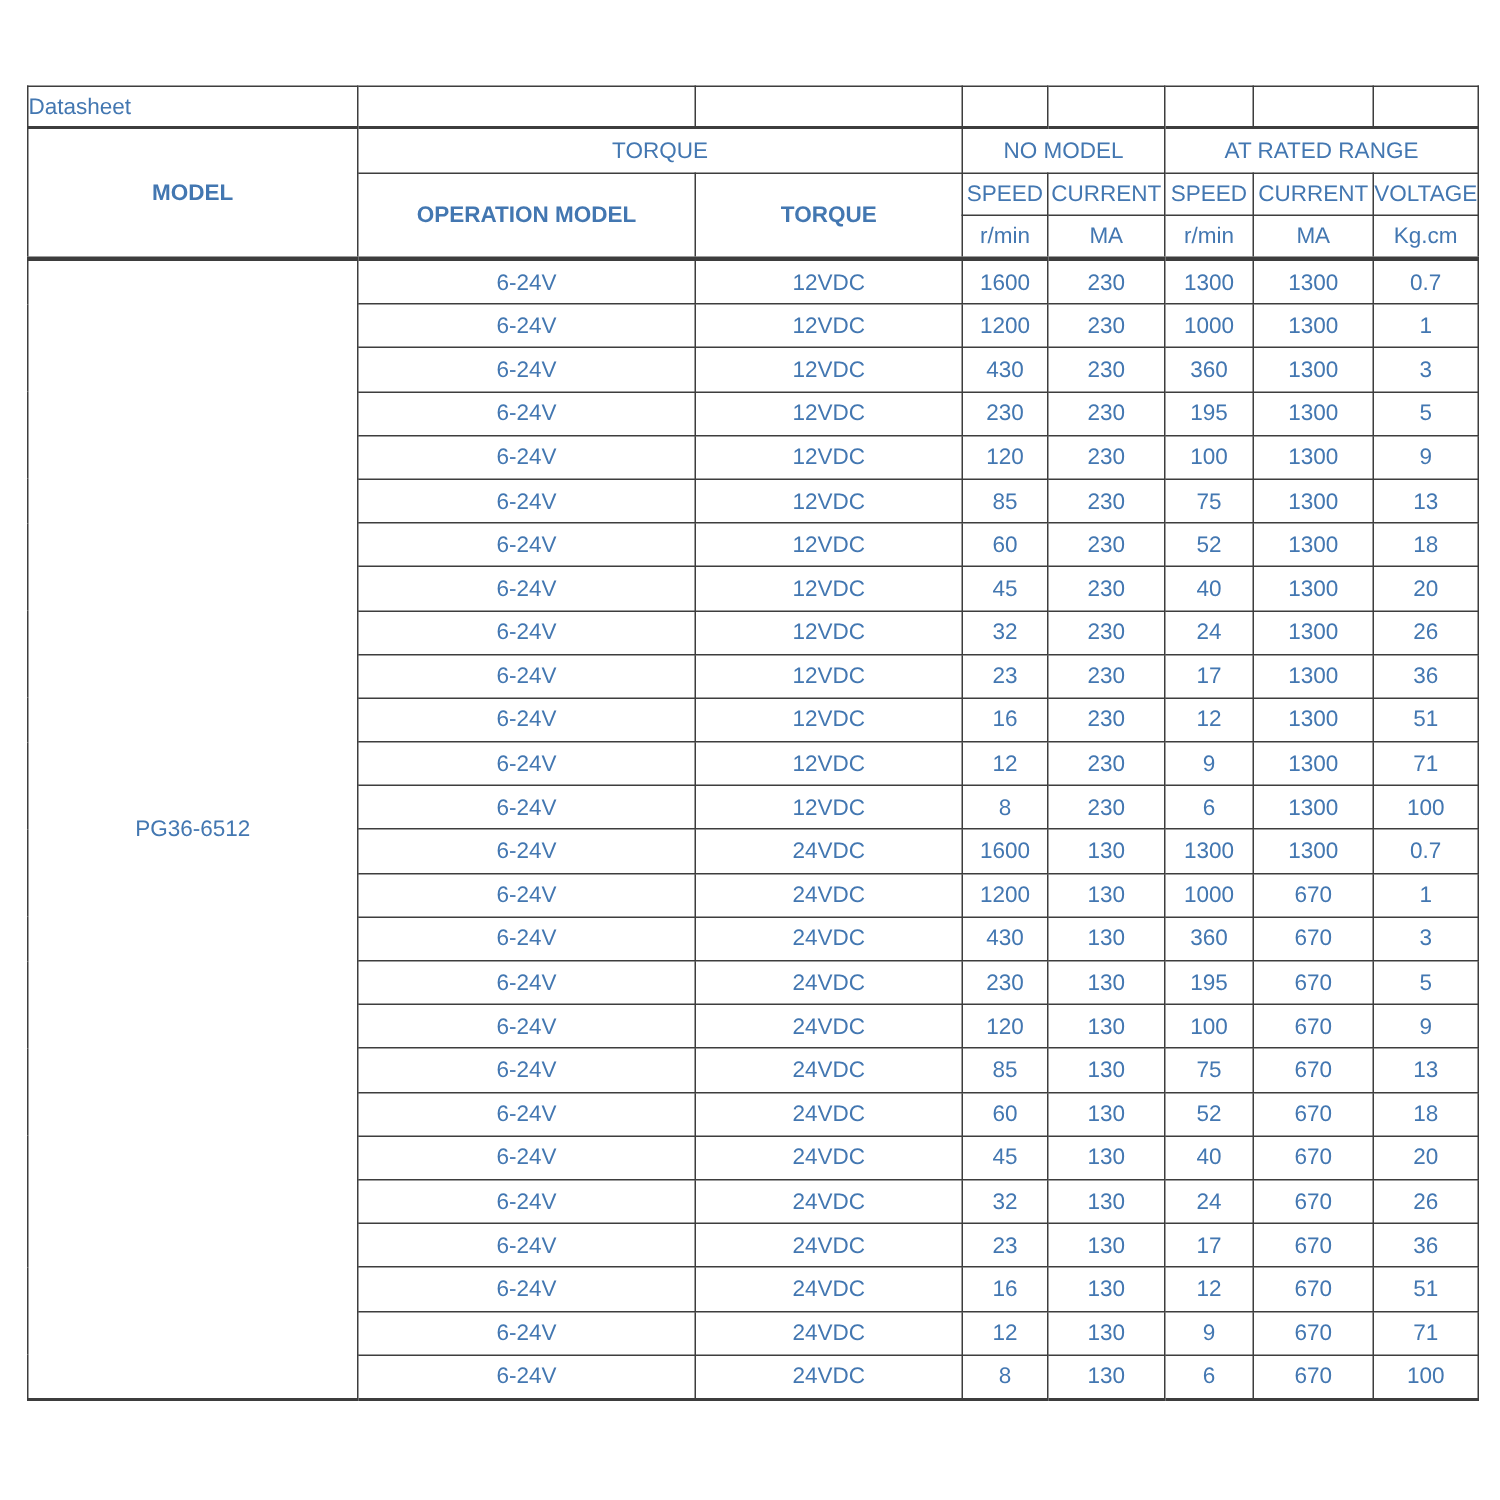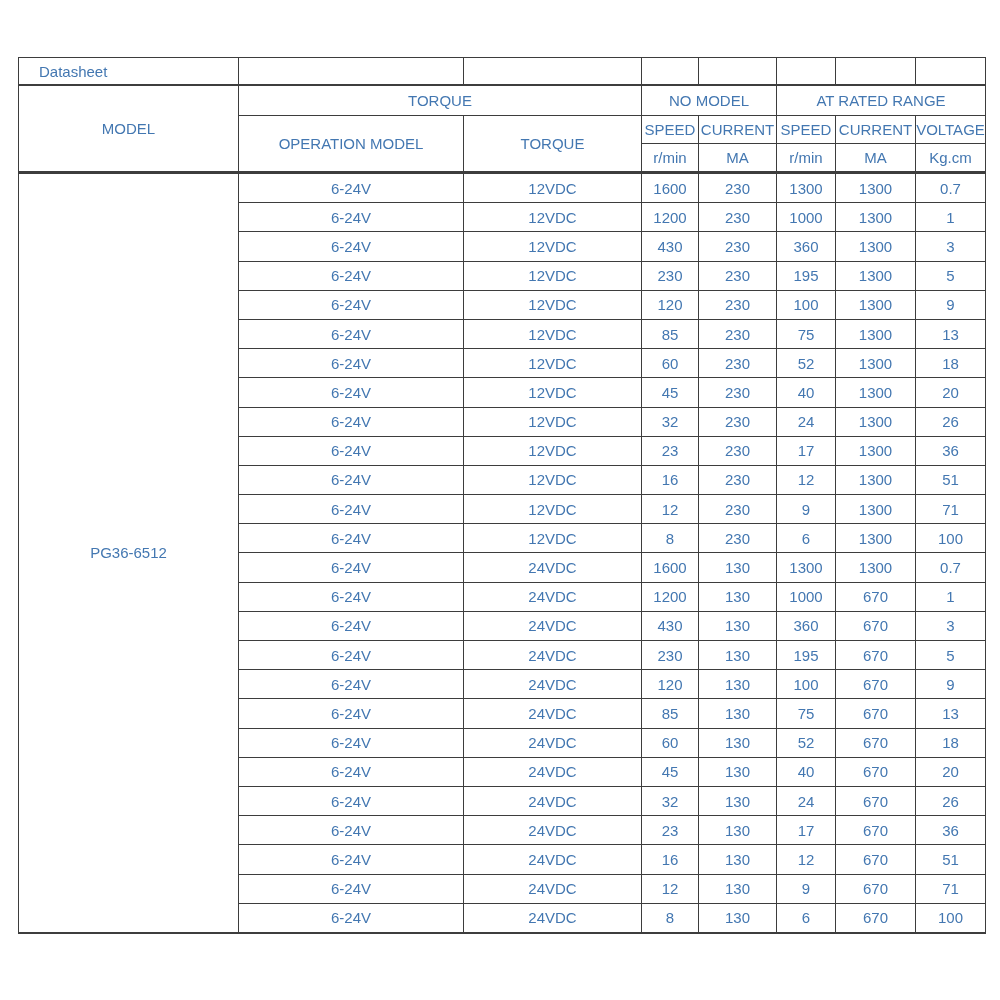--- a/index.html
+++ b/index.html
@@ -36,29 +36,29 @@
     padding:0;
     overflow:hidden;
     white-space:nowrap;
   }
   tr.row-datasheet td{
     height:26px;
     border-bottom-width:2px;
   }
   td.datasheet-title{
     text-align:left;
-    padding-left:20px;
+    padding-left:0;
   }
   tr.row-groups th{ height:29px; }
   tr.row-subheads th{ height:27px; }
   tr.row-units th{
     height:27px;
     border-bottom-width:3px;
   }
-  th.thick-bottom{ border-bottom-width:3px; }
+  th.thick-bottom{ border-bottom-width:3px;font-weight:bold; }
   tbody.data-rows td{ height:28.2px; }
   tbody.data-rows tr:last-child td{ border-bottom-width:2px; }
   td.model-cell{ border-bottom-width:2px; }
 </style>
 </head>
 <body>
 
 <div class="sheet">
   <table class="datasheet">
     <colgroup>

